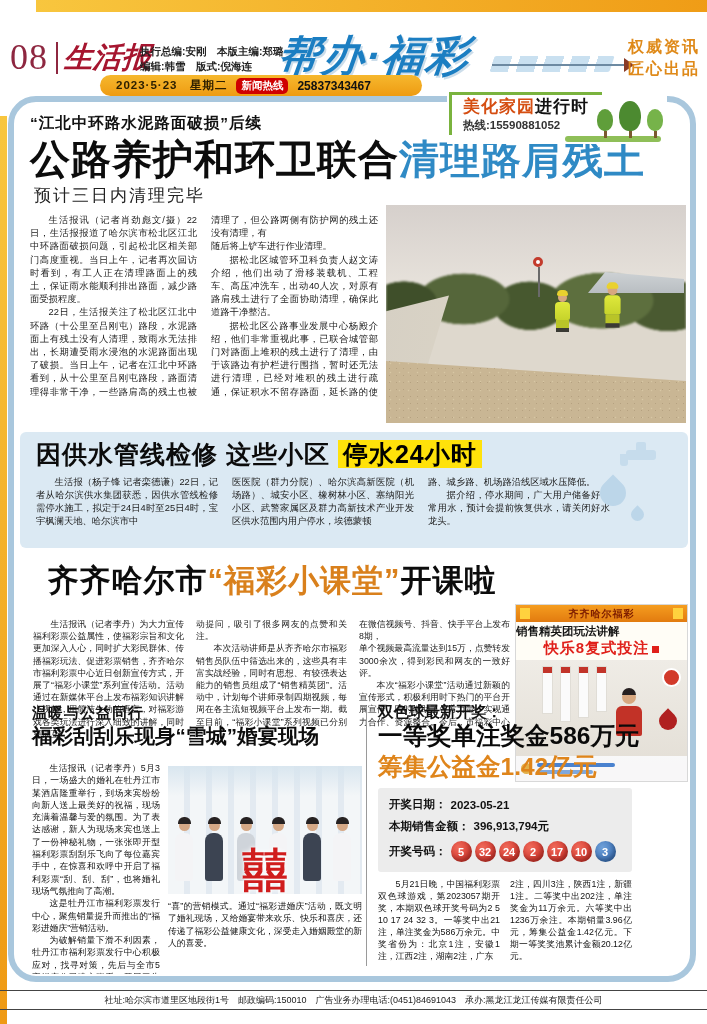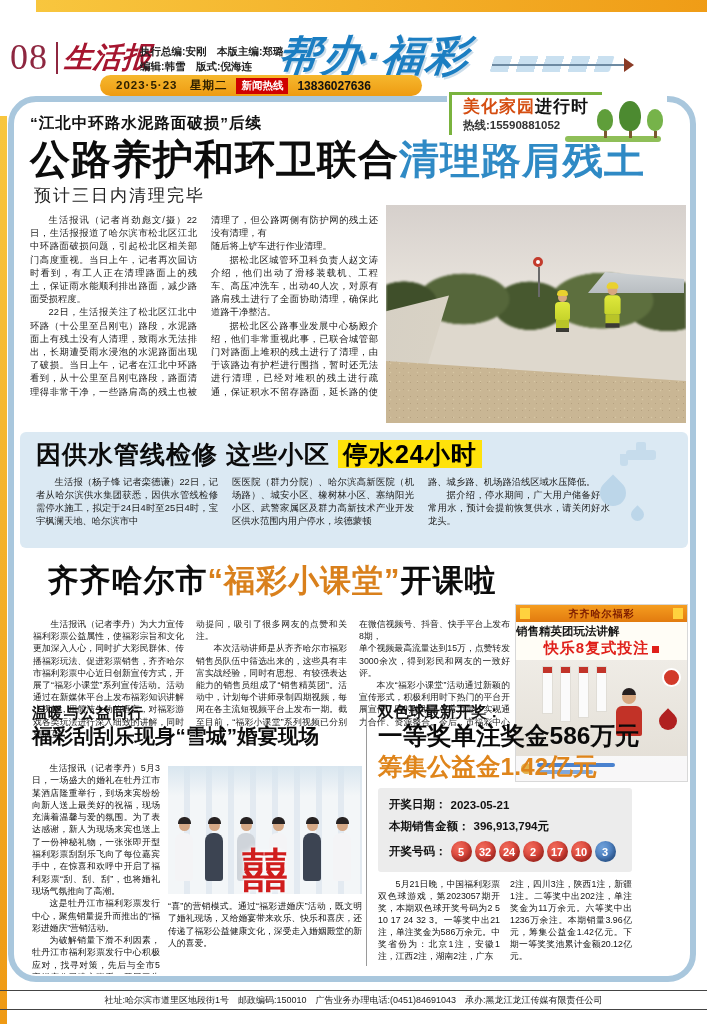--- a/index.html
+++ b/index.html
@@ -28,21 +28,21 @@
   #header-decor .arrow{position:absolute;right:0;top:4px;width:0;height:0;
      border-left:10px solid #8a3b26;border-top:7px solid transparent;border-bottom:7px solid transparent;}
   .tagline{position:absolute;left:628px;top:36px;font-size:16px;font-weight:900;color:#df8a1a;
            line-height:22px;letter-spacing:2px;}
   
   #datebar{position:absolute;left:100px;top:75px;width:322px;height:21px;border-radius:11px;
            background:linear-gradient(180deg,#f6b82e,#ee9b12);display:flex;align-items:center;
            gap:9px;padding:0 16px;box-sizing:border-box;}
   #datebar .date{font-size:11.5px;font-weight:700;color:#2e2000;letter-spacing:1px;}
   #datebar .badge{background:#cf0000;color:#fff;font-size:10.5px;font-weight:700;
-                  padding:1px 5px;border-radius:0;}
+                  padding:1px 5px;border-radius:5px;}
   #datebar .num{font-size:12px;font-weight:700;color:#111;}
   
   #frame{position:absolute;left:8px;top:96px;width:688px;height:886px;border:6px solid #a9c7dd;
          border-radius:28px;box-sizing:border-box;}
   
   #beautify{position:absolute;left:447px;top:88px;width:220px;height:56px;background:#fff;z-index:5;}
   #beautify .corner{position:absolute;left:2px;top:4px;width:150px;height:40px;
                     border-left:3px solid #7ab33e;border-top:3px solid #7ab33e;}
   #beautify .bt{position:absolute;left:16px;top:7px;font-size:17px;font-weight:900;letter-spacing:1px;}
   #beautify .bt .hl{color:#d54e12;}
@@ -189,25 +189,29 @@
   <div class="credits">
     <div>执行总编:安刚　本版主编:郑璐</div>
     <div>编辑:韩雪　版式:倪海连</div>
   </div>
   <div id="section-title">帮办·福彩</div>
   <div id="header-decor">
     <div class="dashes"></div>
     <div class="line"></div>
     <div class="arrow"></div>
   </div>
+  <div class="tagline">
+    <div>权威资讯</div>
+    <div>匠心出品</div>
+  </div>
 
   <div id="datebar">
     <span class="date">2023·5·23　星期二</span>
     <span class="badge">新闻热线</span>
-    <span class="num">13836027636</span>
+    <span class="num">25837343467</span>
   </div>
 
   <div id="frame"></div>
 
   <div id="beautify">
     <div class="corner"></div>
     <div class="bt">
       <span class="hl">美化家园</span><span class="rest">进行时</span>
     </div>
     <div class="bhot">热线:15590881052</div>

